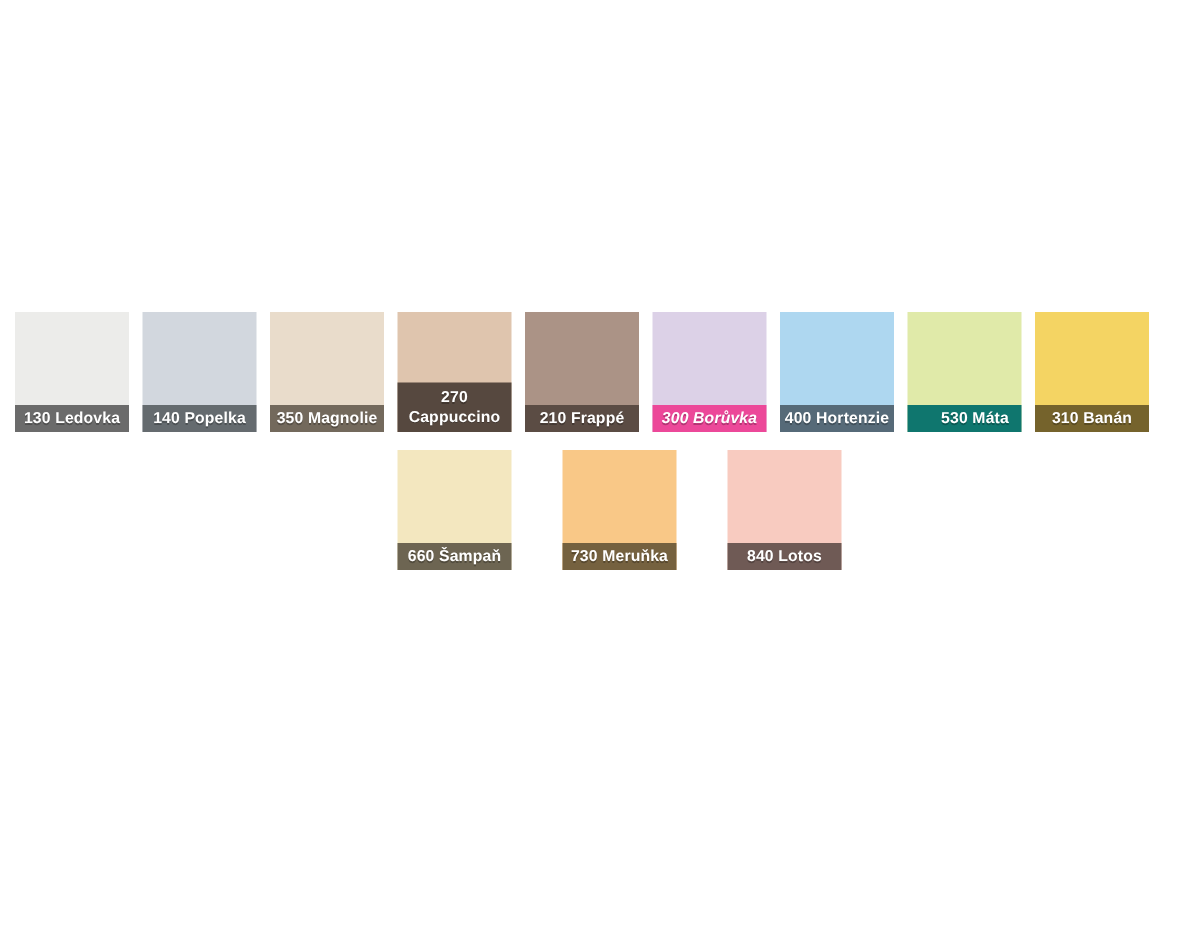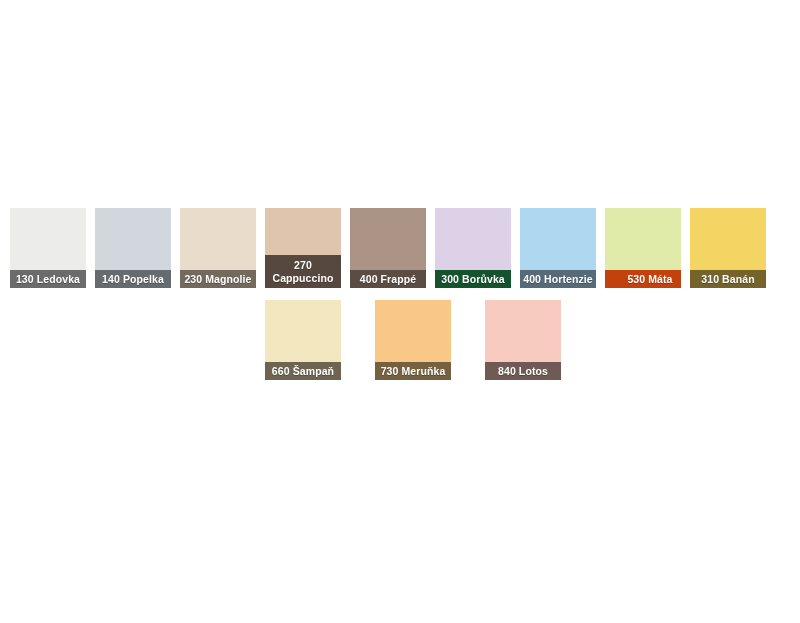--- a/index.html
+++ b/index.html
@@ -96,44 +96,44 @@
       <div class="swatch">
         <div class="swatch-color" style="background: rgb(236, 236, 234);"></div>
         <div class="swatch-label" style="background: rgb(107, 107, 107); color: rgb(255, 255, 255);">130 Ledovka</div>
       </div>
       <div class="swatch">
         <div class="swatch-color" style="background: rgb(210, 215, 222);"></div>
         <div class="swatch-label" style="background: rgb(101, 107, 111); color: rgb(255, 255, 255);">140 Popelka</div>
       </div>
       <div class="swatch">
         <div class="swatch-color" style="background: rgb(233, 220, 203);"></div>
-        <div class="swatch-label" style="background: rgb(115, 105, 92); color: rgb(255, 255, 255);">230 Magnolie</div>
+        <div class="swatch-label" style="background: rgb(115, 105, 92); color: rgb(255, 255, 255);">350 Magnolie</div>
       </div>
       <div class="swatch">
         <div class="swatch-color" style="background: rgb(223, 197, 174);"></div>
         <div class="swatch-label two-line" style="background: rgb(86, 72, 63); color: rgb(255, 255, 255);">
           <span class="label-line">270</span>
           <span class="label-line">Cappuccino</span>
         </div>
       </div>
       <div class="swatch">
         <div class="swatch-color" style="background: rgb(171, 147, 134);"></div>
-        <div class="swatch-label" style="background: rgb(91, 76, 68); color: rgb(255, 255, 255);">400 Frappé</div>
+        <div class="swatch-label" style="background: rgb(91, 76, 68); color: rgb(255, 255, 255);">210 Frappé</div>
       </div>
       <div class="swatch">
         <div class="swatch-color" style="background: rgb(220, 209, 231);"></div>
-        <div class="swatch-label" style="background: #14532d; color: rgb(255, 255, 255);">300 Borůvka</div>
+        <div class="swatch-label" style="background: #ec4899; color: rgb(255, 255, 255); font-style: italic;">300 Borůvka</div>
       </div>
       <div class="swatch">
         <div class="swatch-color" style="background: rgb(174, 215, 240);"></div>
         <div class="swatch-label" style="background: rgb(86, 106, 120); color: rgb(255, 255, 255);">400 Hortenzie</div>
       </div>
       <div class="swatch">
         <div class="swatch-color" style="background: rgb(224, 234, 169);"></div>
-        <div class="swatch-label" style="background: #c2410c; color: rgb(255, 255, 255); padding-left: 16px;">530 Máta</div>
+        <div class="swatch-label" style="background: #0f766e; color: rgb(255, 255, 255); padding-left: 16px;">530 Máta</div>
       </div>
       <div class="swatch">
         <div class="swatch-color" style="background: rgb(244, 212, 99);"></div>
         <div class="swatch-label" style="background: rgb(117, 99, 44); color: rgb(255, 255, 255);">310 Banán</div>
       </div>
     </div>
   <div class="swatch-row" id="swatch-row-2">
       <div class="swatch">
         <div class="swatch-color" style="background: rgb(243, 231, 191);"></div>
         <div class="swatch-label" style="background: rgb(109, 101, 82); color: rgb(255, 255, 255);">660 Šampaň</div>

